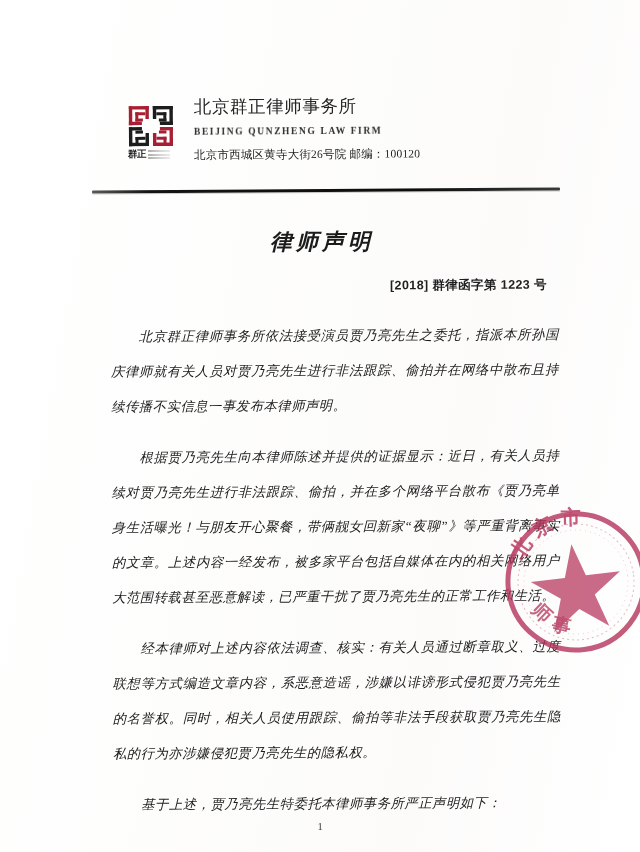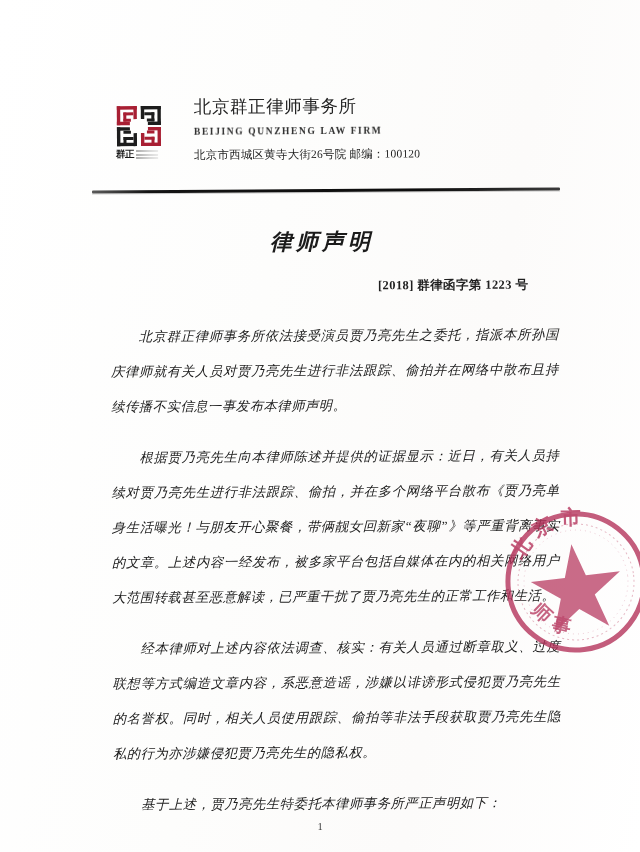--- a/index.html
+++ b/index.html
@@ -36,21 +36,21 @@
     position: absolute;
     left: 0;
     top: 96px;
     width: 640px;
     height: 92px;
     transform: rotate(-0.35deg);
   }
 
   .logo-block {
     position: absolute;
-    left: 116px;
+    left: 128px;
     top: 8px;
     width: 56px;
     height: 58px;
   }
 
   .logo-mark {
     width: 46px;
     height: 42px;
     position: relative;
   }
@@ -155,23 +155,23 @@
     font-weight: bold;
     color: #1b1b1b;
     letter-spacing: 4px;
     text-indent: 4px;
     font-style: italic;
     transform: rotate(-0.25deg);
   }
 
   .doc-ref {
     position: absolute;
-    right: 112px;
+    right: 93px;
     top: 277px;
-    font-family: Liberation Serif, serif;
+    font-family: Liberation Sans, sans-serif;
     font-size: 12.5px;
     font-weight: bold;
     color: #1f1f1f;
     letter-spacing: 0.4px;
     white-space: nowrap;
     transform: rotate(-0.3deg);
   }
 
   
   .body-area {

